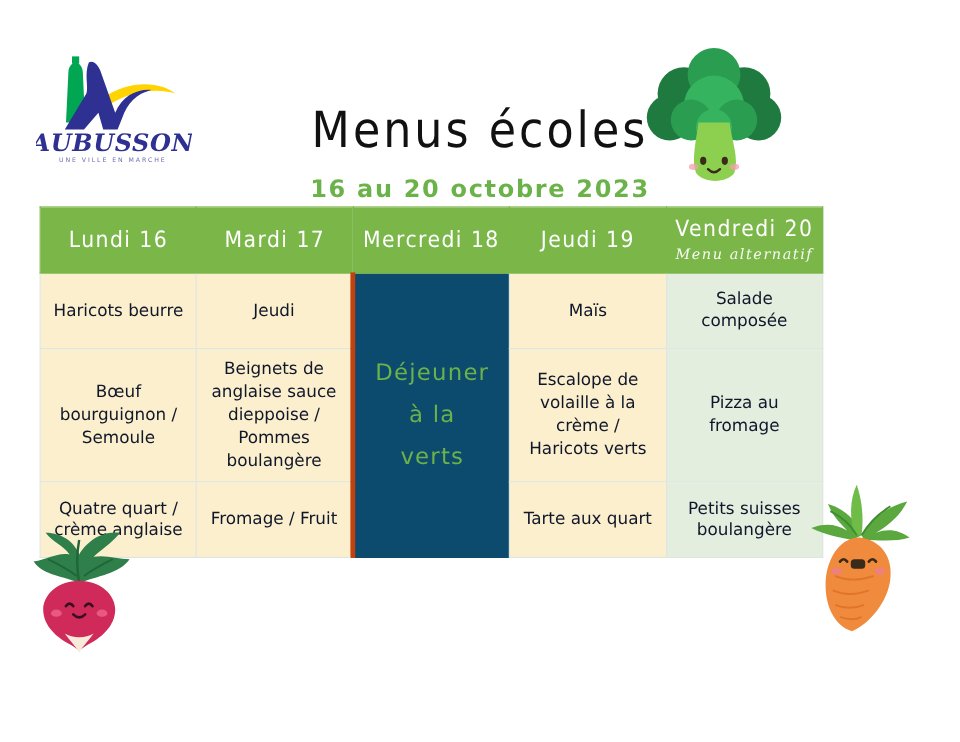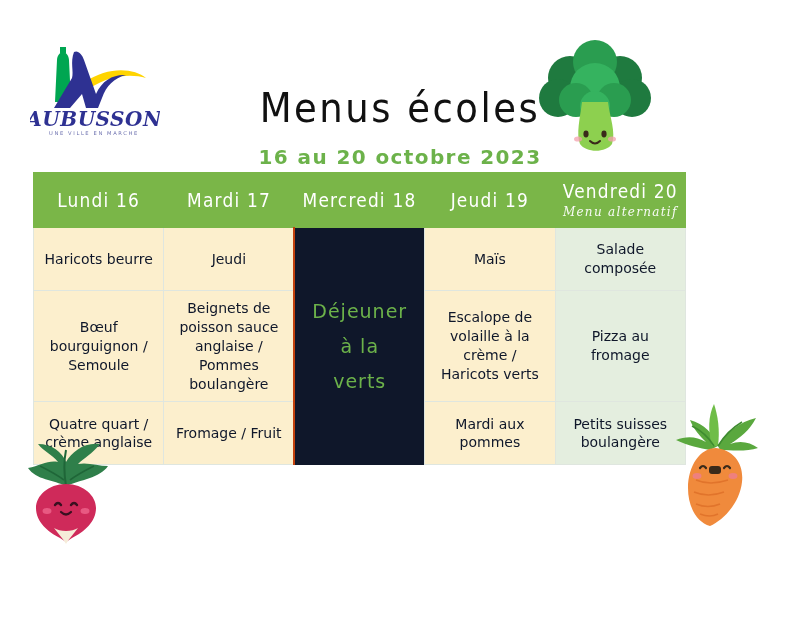--- a/index.html
+++ b/index.html
@@ -106,26 +106,26 @@
     font-size: 14px;
     line-height: 1.35;
     padding: 8px 8px;
     color: #0f172a;
   }
   .cell.friday { background: #e4eedf; margin-left: 18px; }
   .cell.entree  { height: 46px; }
   .cell.plat    { height: 82px; }
   .cell.dessert { height: 46px; }
   .cell.home {
-    background: #0f172a;
+    background: #0c4a6e;
     color: #6cb24a;
     font-size: 19px;
     line-height: 1.85;
     letter-spacing: 1px;
-    border-left: 2px solid #c2410c;
+    border-left: 4px solid #c2410c;
     border-right: 1px solid #dfe6df;
     border-top: none;
     border-bottom: none;
   }
 
   
   .radish {
     position: absolute;
     left: 14px;
     top: 440px;
@@ -217,28 +217,28 @@
       <td class="cell home" rowspan="3">
         <div>Déjeuner</div>
         <div>à la</div>
         <div>verts</div>
       </td>
       <td class="cell entree">Maïs</td>
       <td class="cell entree friday">Salade composée</td>
     </tr>
     <tr>
       <td class="cell plat">Bœuf bourguignon / Semoule</td>
-      <td class="cell plat">Beignets de poisson sauce anglaise  / Pommes boulangère</td>
+      <td class="cell plat">Beignets de anglaise sauce dieppoise  / Pommes boulangère</td>
       <td class="cell plat">Escalope de volaille à la crème / Haricots verts</td>
       <td class="cell plat friday">Pizza au fromage</td>
     </tr>
     <tr>
       <td class="cell dessert">Quatre quart / crème anglaise</td>
       <td class="cell dessert">Fromage / Fruit</td>
-      <td class="cell dessert">Mardi aux pommes</td>
+      <td class="cell dessert">Tarte aux quart</td>
       <td class="cell dessert friday">Petits suisses boulangère</td>
     </tr>
   </tbody>
 </table>
 
 <div class="radish">
   <svg viewBox="0 0 104 108" width="104" height="108">
     <g>
       <path d="M52 46 C40 40 22 40 14 28 C26 26 34 20 44 22 C38 14 30 12 24 4
                C38 4 48 12 52 22 C58 12 70 2 86 4 C78 14 70 18 64 24

